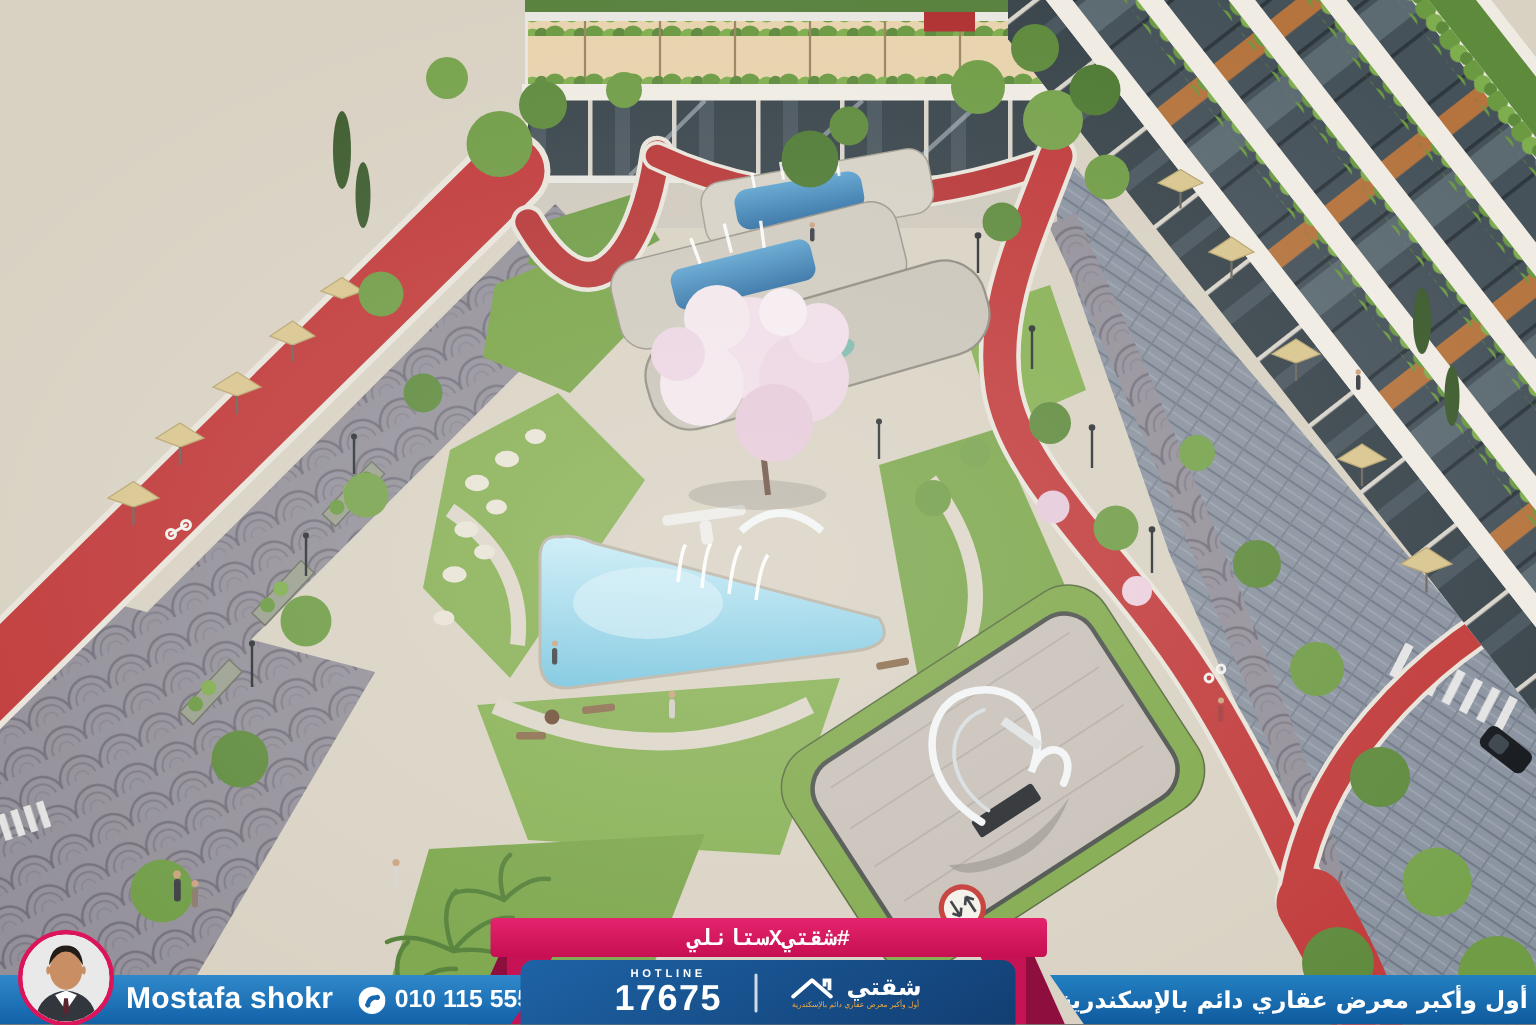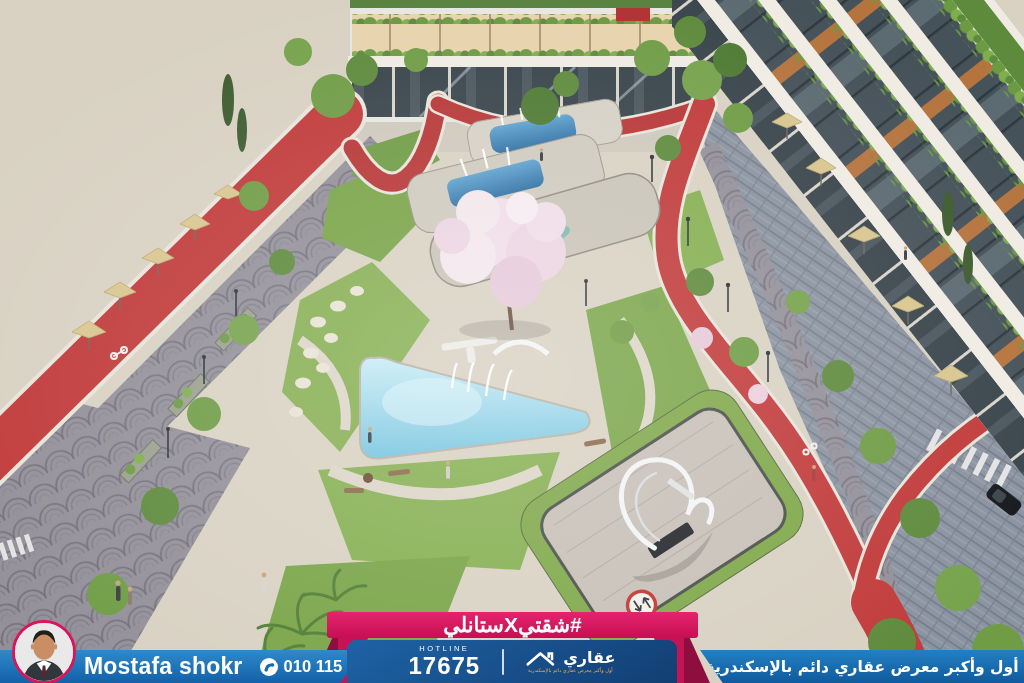--- a/index.html
+++ b/index.html
@@ -12,41 +12,41 @@
            background:linear-gradient(90deg,#8e0f3e 0 45%,#c61355 45%);}
   .wedge.r{left:652px;clip-path:polygon(0 0,62% 0,100% 100%,38% 100%);
            background:linear-gradient(90deg,#c61355 0 55%,#8e0f3e 55%);}
   .bar{position:absolute;top:650px;height:33px;z-index:3;display:flex;align-items:center;color:#fff;}
   .bar-left{left:0;width:364px;padding-left:84px;box-sizing:border-box;
             background:linear-gradient(180deg,#2f89ca,#1261a8);
             clip-path:polygon(0 0,100% 0,93.5% 100%,0 100%);}
   .bar-right{left:700px;width:324px;justify-content:center;
             background:linear-gradient(180deg,#2380c2,#0f5a9d);
             clip-path:polygon(0 0,100% 0,100% 100%,7% 100%);}
-  .agent-name{font-size:23px;font-weight:bold;white-space:nowrap;letter-spacing:.2px;}
+  .agent-name{font-size:20px;font-weight:bold;white-space:nowrap;letter-spacing:.2px;}
   .vline{width:2px;height:20px;background:#fff;opacity:.95;margin:0 8px 0 9px;border-radius:1px;}
   .phone-ic{width:18px;height:18px;margin-right:6px;flex:0 0 auto;}
   .agent-phone{font-size:16.5px;font-weight:bold;white-space:nowrap;}
   .slogan{font-size:15.5px;font-weight:bold;direction:rtl;font-family:"DejaVu Sans",sans-serif;}
   .panel{position:absolute;left:347px;top:640px;width:330px;height:43px;z-index:4;
          border-radius:9px 9px 0 0;background:linear-gradient(150deg,#1e63a6,#123e72);
          display:flex;align-items:center;justify-content:center;gap:13px;color:#fff;}
   .hotline{text-align:center;line-height:1;}
-  .hl-label{display:block;font-size:7.5px;font-weight:normal;letter-spacing:2.5px;margin-bottom:1px;}
+  .hl-label{display:block;font-size:7.5px;font-weight:bold;letter-spacing:2.5px;margin-bottom:1px;}
   .hl-num{display:block;font-size:24px;font-weight:bold;letter-spacing:1px;text-align:right;}
   .panel .vline{height:26px;opacity:.8;}
   .brand{text-align:center;line-height:1;}
   .brand-row{display:flex;align-items:flex-end;justify-content:center;gap:4px;}
   .brand-name{font-size:16px;font-weight:bold;font-family:"DejaVu Sans",sans-serif;}
   .brand-tag{font-size:5px;color:#f3a93e;margin-top:2px;direction:rtl;font-family:"DejaVu Sans",sans-serif;}
   .ribbon{position:absolute;left:327px;top:612px;width:371px;height:26px;z-index:5;
           background:linear-gradient(180deg,#e4246d,#c60f52);border-radius:3px;
           display:flex;align-items:center;justify-content:center;}
-  .ribbon span{color:#fff;font-size:21px;font-weight:bold;direction:rtl;
-               font-family:Liberation Sans, sans-serif;}
+  .ribbon span{color:#fff;font-size:15px;font-weight:bold;direction:rtl;
+               font-family:Liberation Mono, monospace;}
   .avatar{position:absolute;left:12px;top:620px;width:58px;height:58px;border-radius:50%;
           border:3px solid #dc155b;overflow:hidden;background:#e9e9ea;z-index:6;}
 </style>
 </head>
 <body>
 
 <div class="stage">
 
 <svg class="scene" viewBox="0 0 1024 683">
   <defs>
@@ -517,21 +517,21 @@
     <span class="hl-label">HOTLINE</span>
     <span class="hl-num">17675</span>
   </div>
   <span class="vline"></span>
   <div class="brand">
     <div class="brand-row">
       <svg width="34" height="15" viewBox="0 0 38 18">
         <path d="M2,16 L17,3 L32,16" fill="none" stroke="#ffffff" stroke-width="3.2" stroke-linecap="round" stroke-linejoin="round"></path>
         <path d="M27,8 V3 h4 v8" fill="none" stroke="#ffffff" stroke-width="3"></path>
       </svg>
-      <span class="brand-name">عقاري</span>
+      <span class="brand-name">شقتي</span>
     </div>
     <div class="brand-tag">أول وأكبر معرض عقاري دائم بالإسكندرية</div>
   </div>
 </div>
 
 <div class="ribbon">
   <span>#شقتيXستانلي</span>
 </div>
 
 <div class="avatar">

